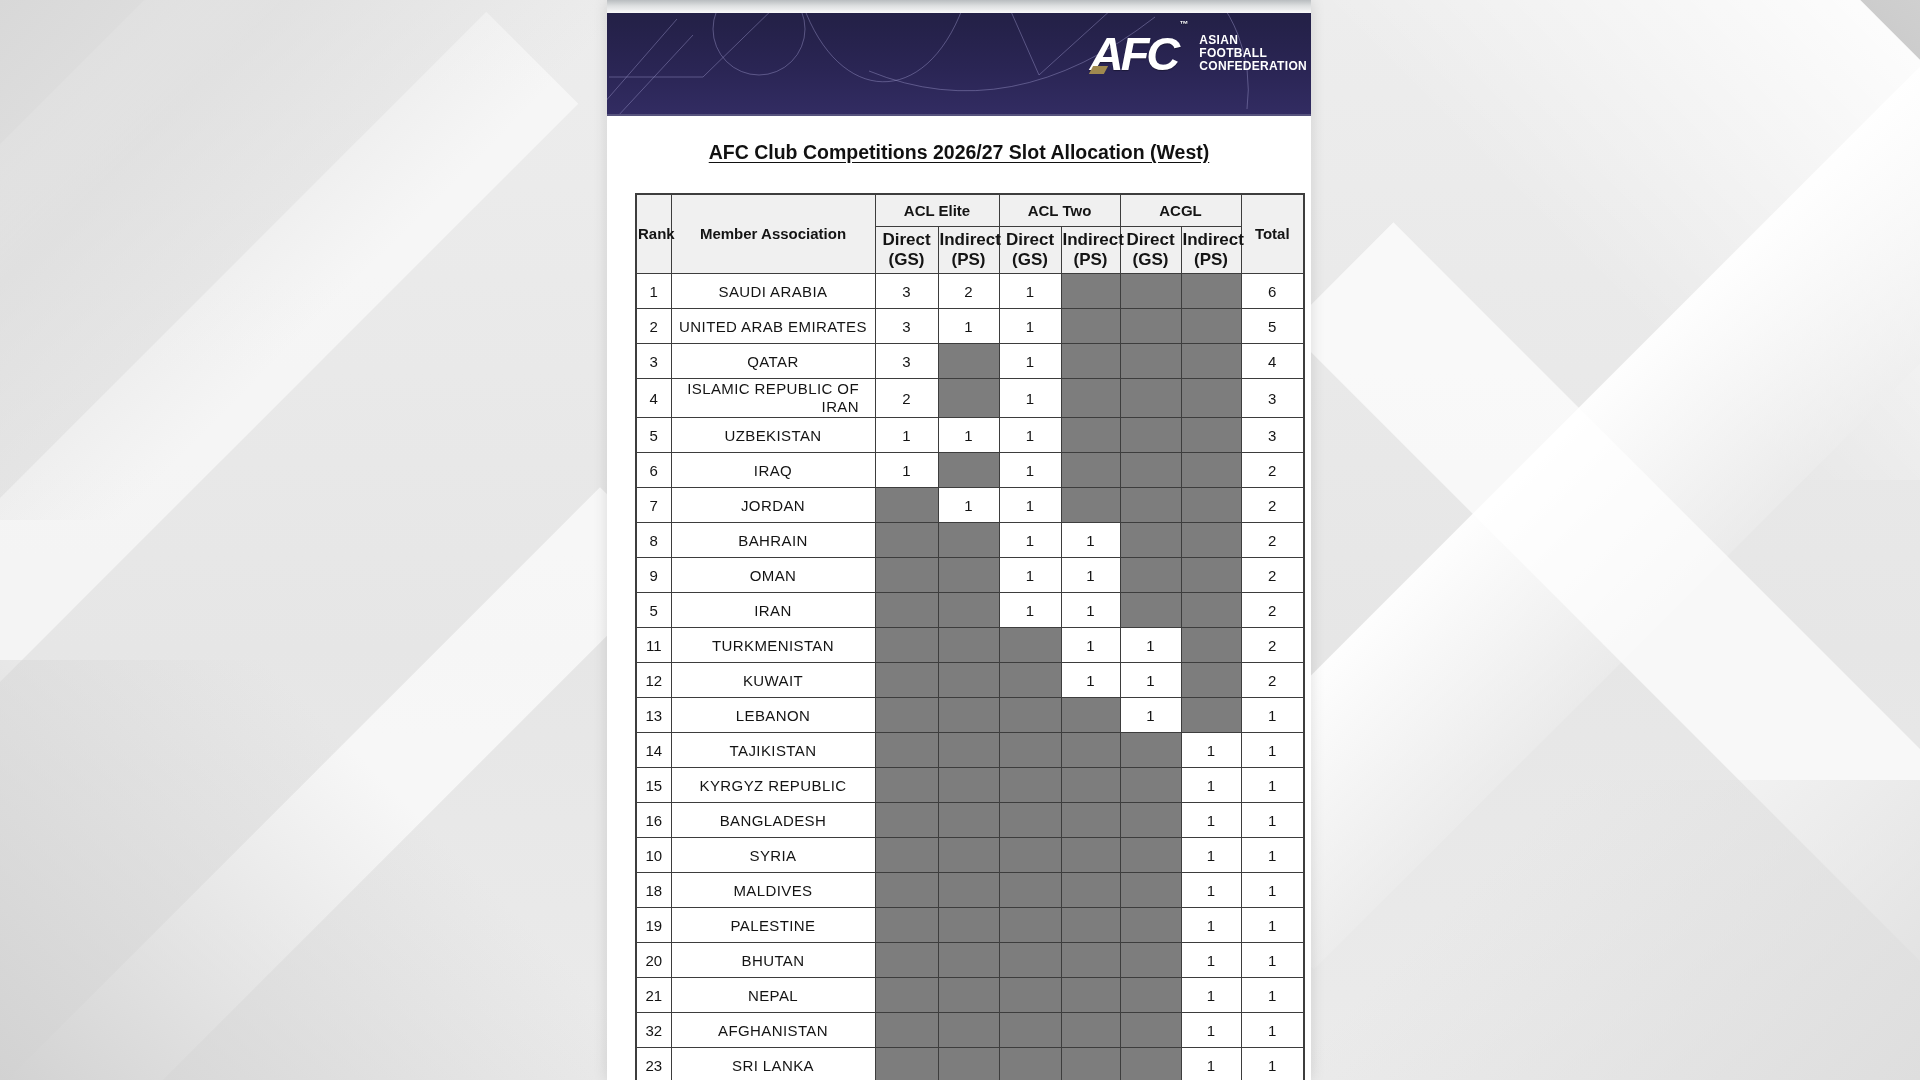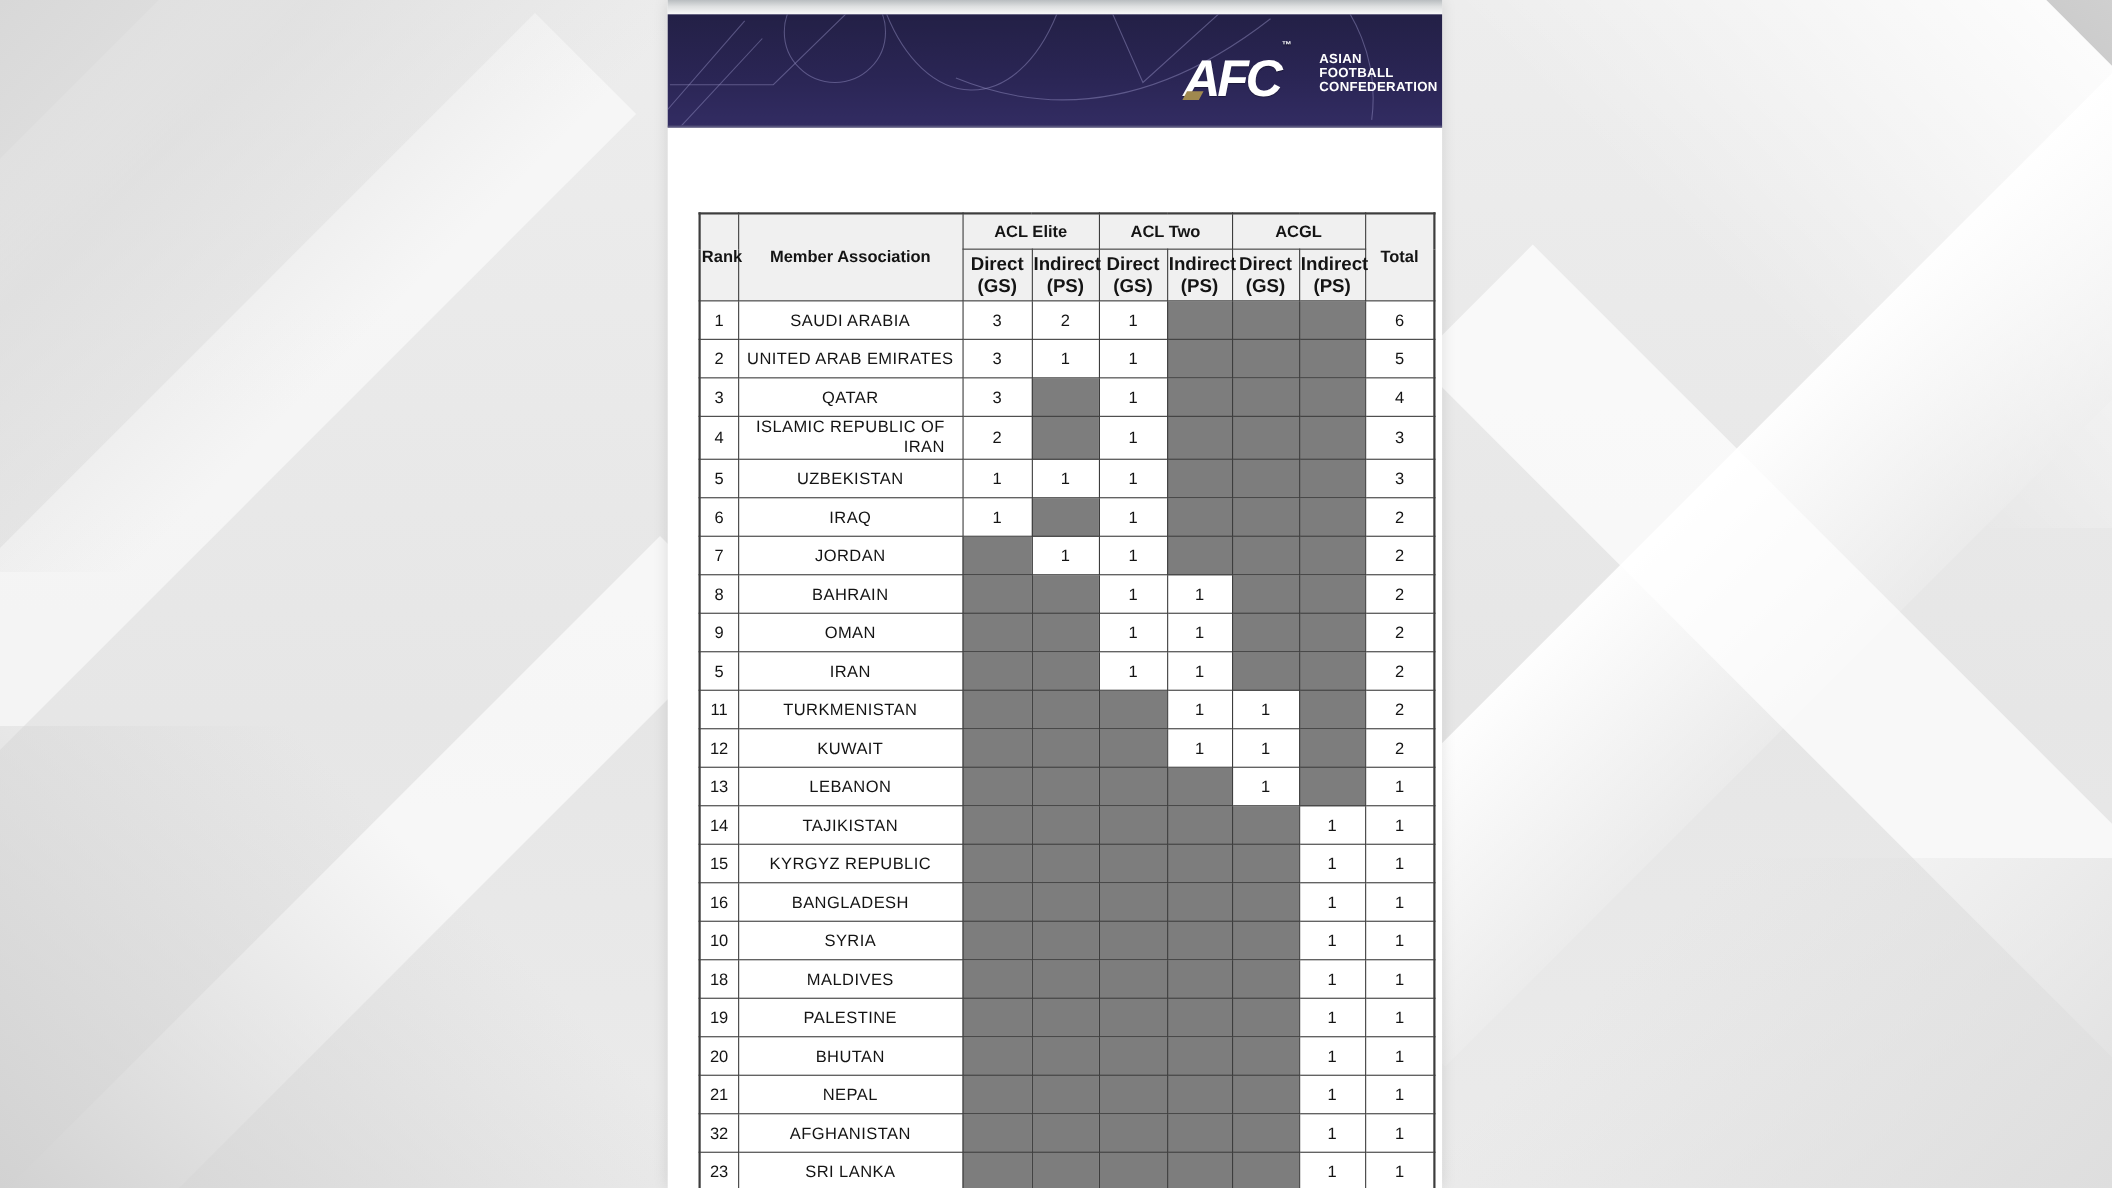--- a/index.html
+++ b/index.html
@@ -29,29 +29,29 @@
     background:linear-gradient(315deg,#dedede,rgba(222,222,222,0) 70%);}
 
   .page{position:absolute;left:607px;top:0;width:704px;height:1080px;background:#ffffff;
     box-shadow:0 0 14px rgba(0,0,0,.12);}
   .top-strip{position:absolute;left:0;top:0;width:704px;height:13px;
     background:linear-gradient(to bottom,#b9bdc0 0%,#dddfe0 45%,#f9f9f9 100%);}
   .banner{position:absolute;left:0;top:13px;width:704px;height:101px;
     background:linear-gradient(180deg,#232046 0%,#2a2554 55%,#322c62 100%);
     border-bottom:2px solid rgba(130,125,172,.55);overflow:hidden;}
   .banner-lines{position:absolute;left:0;top:0;}
-  .logo{position:absolute;right:4px;top:34px;display:flex;align-items:flex-start;}
+  .logo{position:absolute;right:4px;top:17px;display:flex;align-items:center;}
   .logo-afc{position:relative;color:#ffffff;font-weight:700;font-style:italic;
     font-size:47px;letter-spacing:-3px;line-height:1;
     text-shadow:0 1px 1px rgba(0,0,0,.35);}
   .logo-afc sup{font-size:9px;font-style:normal;letter-spacing:0;position:relative;top:-26px;left:2px;}
   .gold-chip{position:absolute;left:1px;bottom:3px;width:15px;height:8px;
     background:#a0894f;transform:skewX(-28deg);}
   .wordmark{color:#ffffff;font-weight:700;font-size:12px;line-height:13px;
-    letter-spacing:.3px;margin-left:27px;}
+    letter-spacing:.3px;margin-left:13px;}
   .title{position:absolute;left:0;top:141px;width:704px;text-align:center;
     font-size:19.5px;font-weight:700;color:#111;
     text-decoration:underline;text-underline-offset:3px;}
   table.alloc{position:absolute;left:28px;top:193px;border-collapse:collapse;
     table-layout:fixed;width:668px;color:#141414;}
   table.alloc,table.alloc th,table.alloc td{border:1.5px solid #3d3d3d;}
   table.alloc{border-width:2px;}
   table.alloc th{background:#f0f0f0;font-weight:600;font-size:15px;line-height:1.18;
     padding:1px;text-align:center;vertical-align:middle;}
   tr.group-row th{height:29px;}
@@ -98,20 +98,21 @@
         <span>AFC</span><sup>™</sup>
       </div>
       <div class="wordmark">
         <div>ASIAN</div>
         <div>FOOTBALL</div>
         <div>CONFEDERATION</div>
       </div>
     </div>
   </div>
 
+  <div class="title">AFC Club Competitions 2026/27 Slot Allocation (West)</div>
 
   <table class="alloc">
     <colgroup>
       <col style="width:35px">
         <col style="width:204px">
       <col style="width:63px">
         <col style="width:61px">
       <col style="width:62px">
         <col style="width:59px">
       <col style="width:61px">

